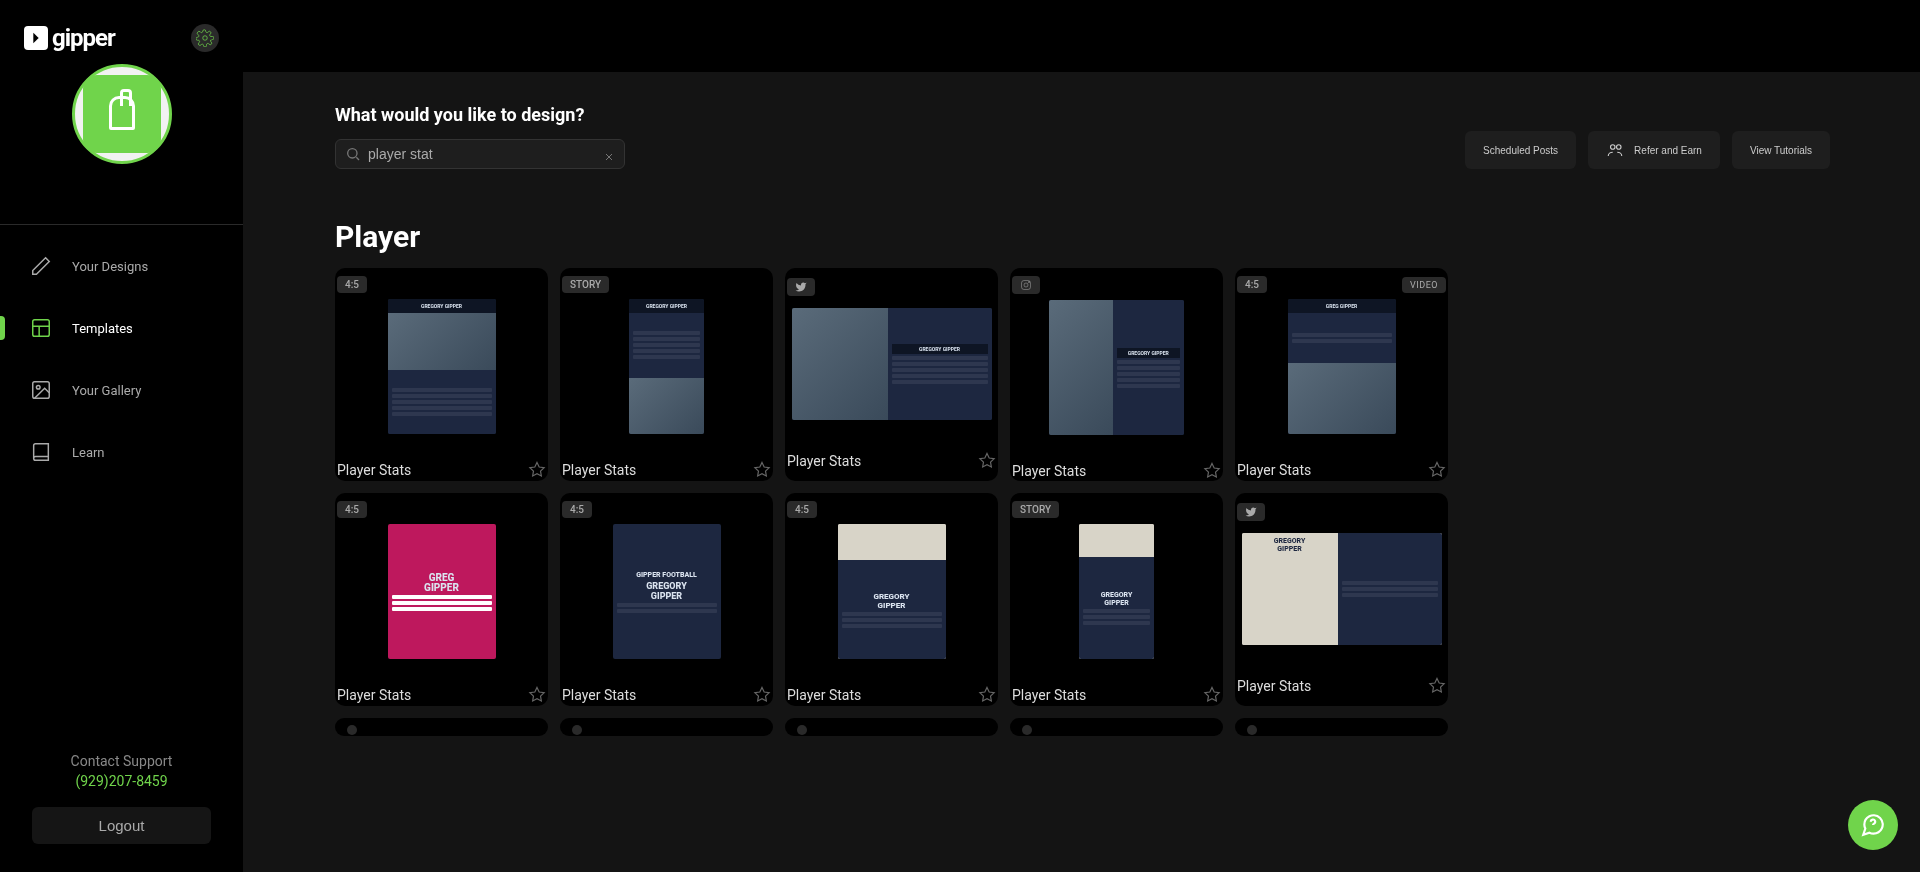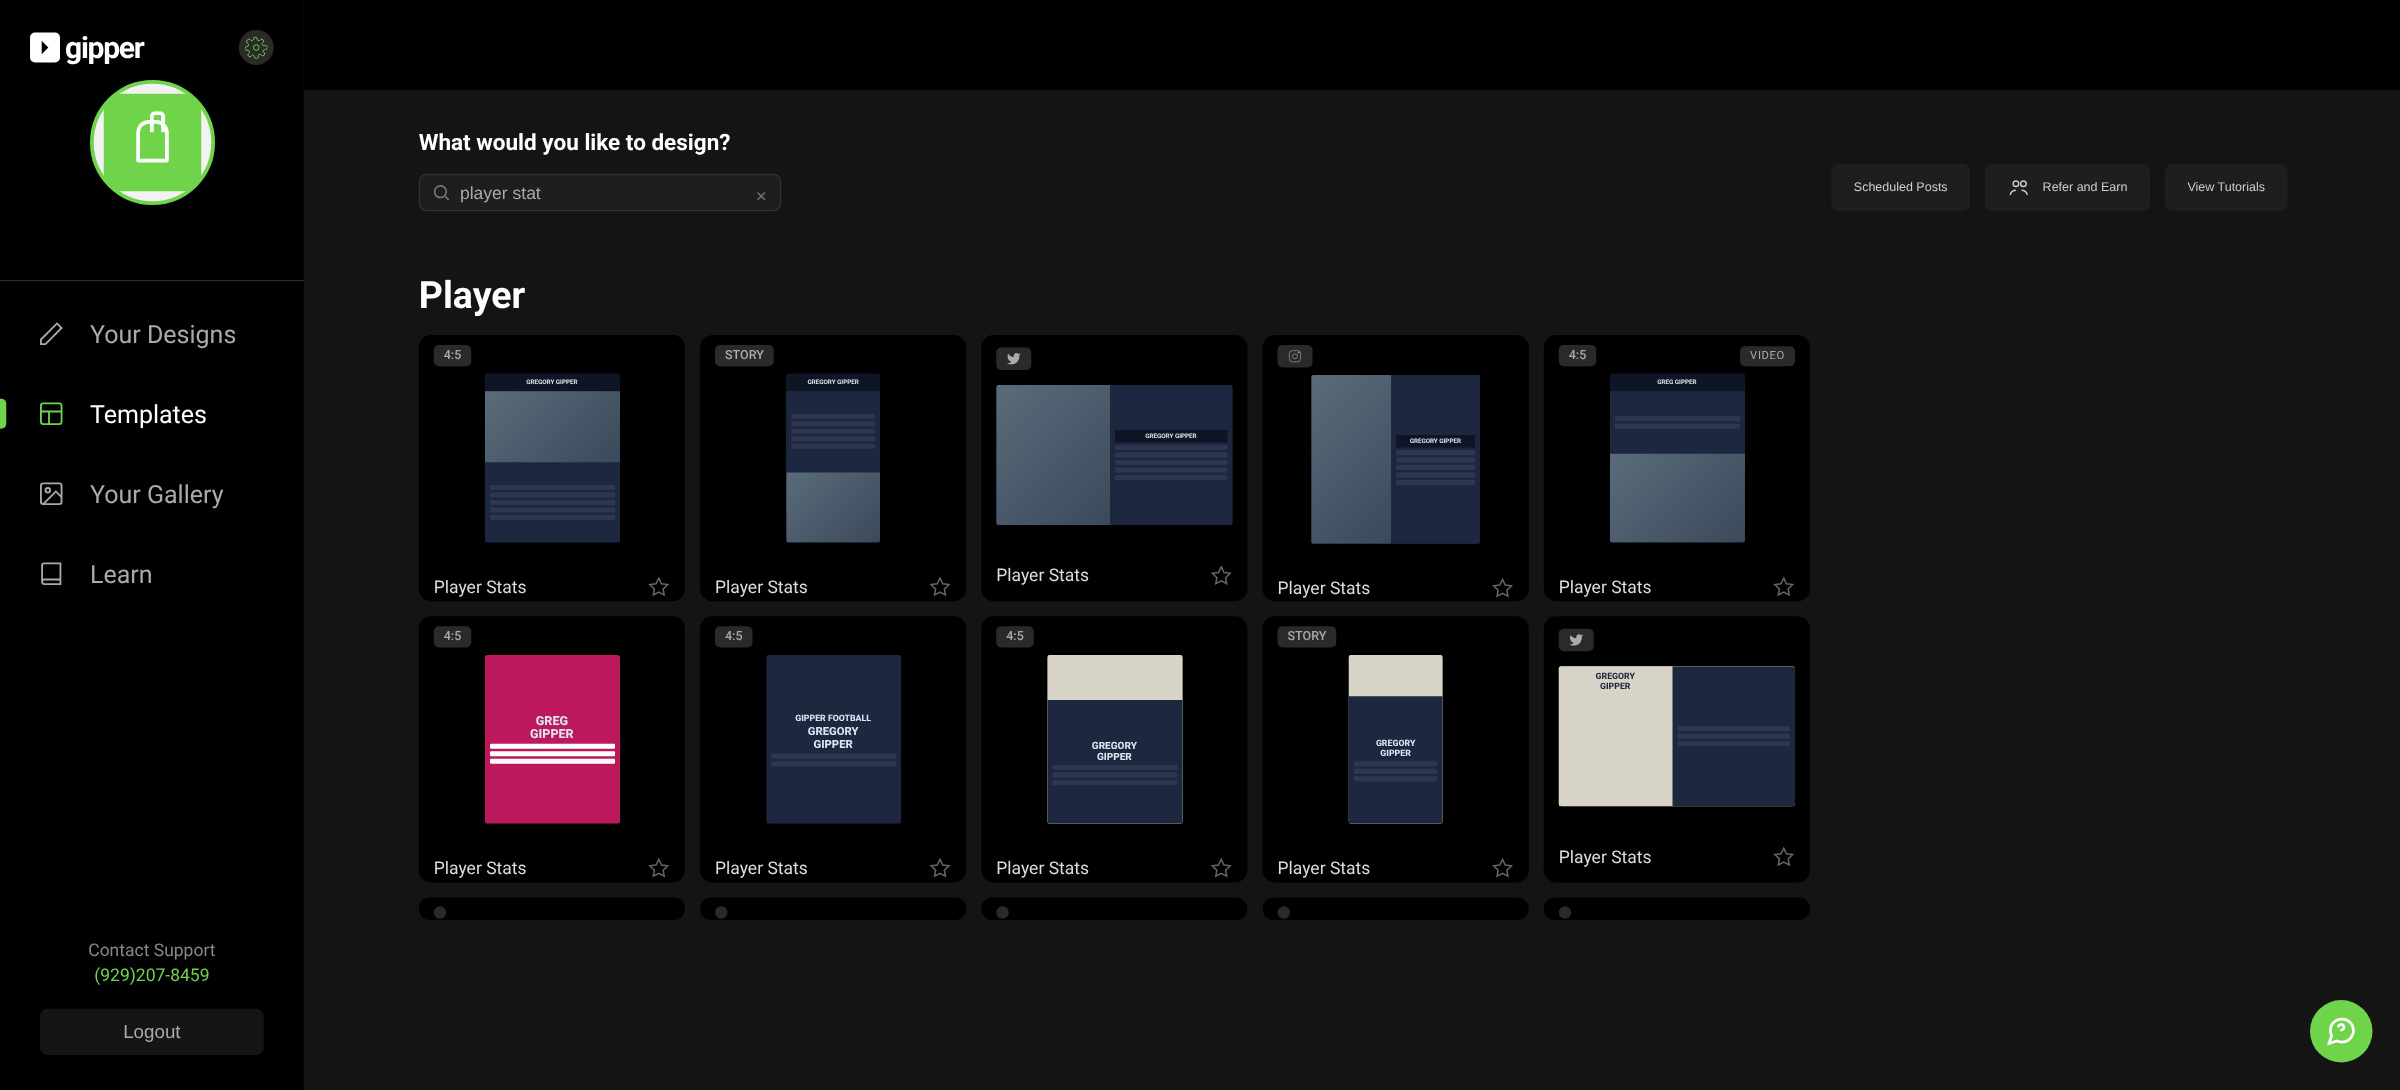--- a/index.html
+++ b/index.html
@@ -18,21 +18,21 @@
 
   .avatar-wrap { display: flex; justify-content: center; margin-top: 12px; }
   .avatar-circle { width: 100px; height: 100px; border-radius: 50%; border: 3px solid #70d44b; background: #f2f2f2; display: flex; align-items: center; justify-content: center; position: relative; }
   .avatar-circle .inner { width: 78px; height: 78px; border-radius: 14px; background: #70d44b; display: flex; flex-direction: column; align-items: center; justify-content: center; color: #fff; font-size: 10px; font-weight: 700; position: relative; }
   .avatar-circle .inner .finger { width: 26px; height: 34px; border: 3px solid #fff; border-radius: 10px 10px 2px 2px; margin-bottom: 2px; position: relative; }
   .avatar-circle .inner .finger::before{content:"";position:absolute;top:-10px;left:8px;width:6px;height:14px;border:3px solid #fff;border-bottom:none;border-radius:4px 4px 0 0;}
 
   .sidebar-divider { height: 1px; background: #2a2a2a; margin-top: 60px; }
 
   .nav { margin-top: 10px; display: flex; flex-direction: column; }
-  .nav-item { display: flex; align-items: center; gap: 20px; padding: 20px 30px; font-size: 20px; color: #aaa; cursor: pointer; position: relative; }
+  .nav-item { display: flex; align-items: center; gap: 20px; padding: 20px 30px; font-size: 13px; color: #aaa; cursor: pointer; position: relative; }
   .nav-item.active { color: #fff; }
   .nav-item.active::before { content: ""; position: absolute; left: 0; top: 50%; transform: translateY(-50%); width: 5px; height: 24px; background: #70d44b; border-radius: 0 4px 4px 0; }
   .nav-icon { width: 22px; height: 22px; flex: 0 0 22px; }
   .nav-icon svg { width: 22px; height: 22px; stroke: currentColor; fill: none; stroke-width: 1.6; }
   .nav-item.active .nav-icon svg { stroke: #70d44b; }
 
   .sidebar-spacer { flex: 1; }
   .support-block { text-align: center; font-size: 14px; color: #888; margin-bottom: 18px; }
   .support-phone { color: #70d44b; margin-top: 4px; }
   .logout-btn { margin: 0 32px 28px; padding: 10px; background: #151515; border: none; border-radius: 6px; color: #aaa; font-size: 15px; cursor: pointer; }
@@ -51,21 +51,21 @@
   .search-wrap .clear-icon { position: absolute; right: 10px; top: 9px; width: 12px; height: 12px; cursor: pointer; }
   .search-wrap svg { stroke: #777; fill: none; stroke-width: 2; }
 
   .header-right { display: flex; gap: 12px; align-items: center; }
   .header-btn { height: 38px; padding: 0 18px; background: #1e1e1e; border: none; border-radius: 6px; color: #ccc; font-size: 10px; cursor: pointer; display: flex; align-items: center; gap: 10px; }
   .header-btn svg { width: 18px; height: 18px; stroke: #ccc; fill: none; stroke-width: 1.5; }
 
   .result-heading { font-size: 30px; font-weight: 700; margin: 50px 0 14px; }
 
   .grid { display: grid; grid-template-columns: repeat(5, 213px); gap: 12px; }
-  .card { width: 213px; height: 213px; background: #000; border-radius: 10px; padding: 8px 12px 10px; display: flex; flex-direction: column; position: relative; cursor: pointer; }
+  .card { width: 213px; height: 213px; background: #000; border-radius: 10px; padding: 8px 2px 10px; display: flex; flex-direction: column; position: relative; cursor: pointer; }
   .badge-row { display: flex; justify-content: space-between; height: 22px; align-items: center; }
   .format-badge { background: #2a2a2a; color: #aaa; font-size: 10px; padding: 3px 8px; border-radius: 4px; font-weight: 500; display: inline-flex; align-items: center; justify-content: center; }
   .format-badge svg { width: 12px; height: 12px; stroke: #aaa; fill: #aaa; }
   .video-badge { background: #2a2a2a; color: #aaa; font-size: 9px; padding: 3px 8px; border-radius: 4px; letter-spacing: 0.5px; }
   .thumb { flex: 1; margin: 6px 0 4px; display: flex; align-items: center; justify-content: center; }
   .thumb-inner { background: #1d2740; border-radius: 2px; display: flex; flex-direction: column; overflow: hidden; font-size: 6px; color: #dbe4f0; text-align: center; }
   .thumb-inner.square { width: 108px; height: 135px; }
   .thumb-inner.story { width: 75px; height: 135px; }
   .thumb-inner.wide { width: 200px; height: 112px; flex-direction: row; }
   .thumb-inner.insta { width: 135px; height: 135px; flex-direction: row; }

